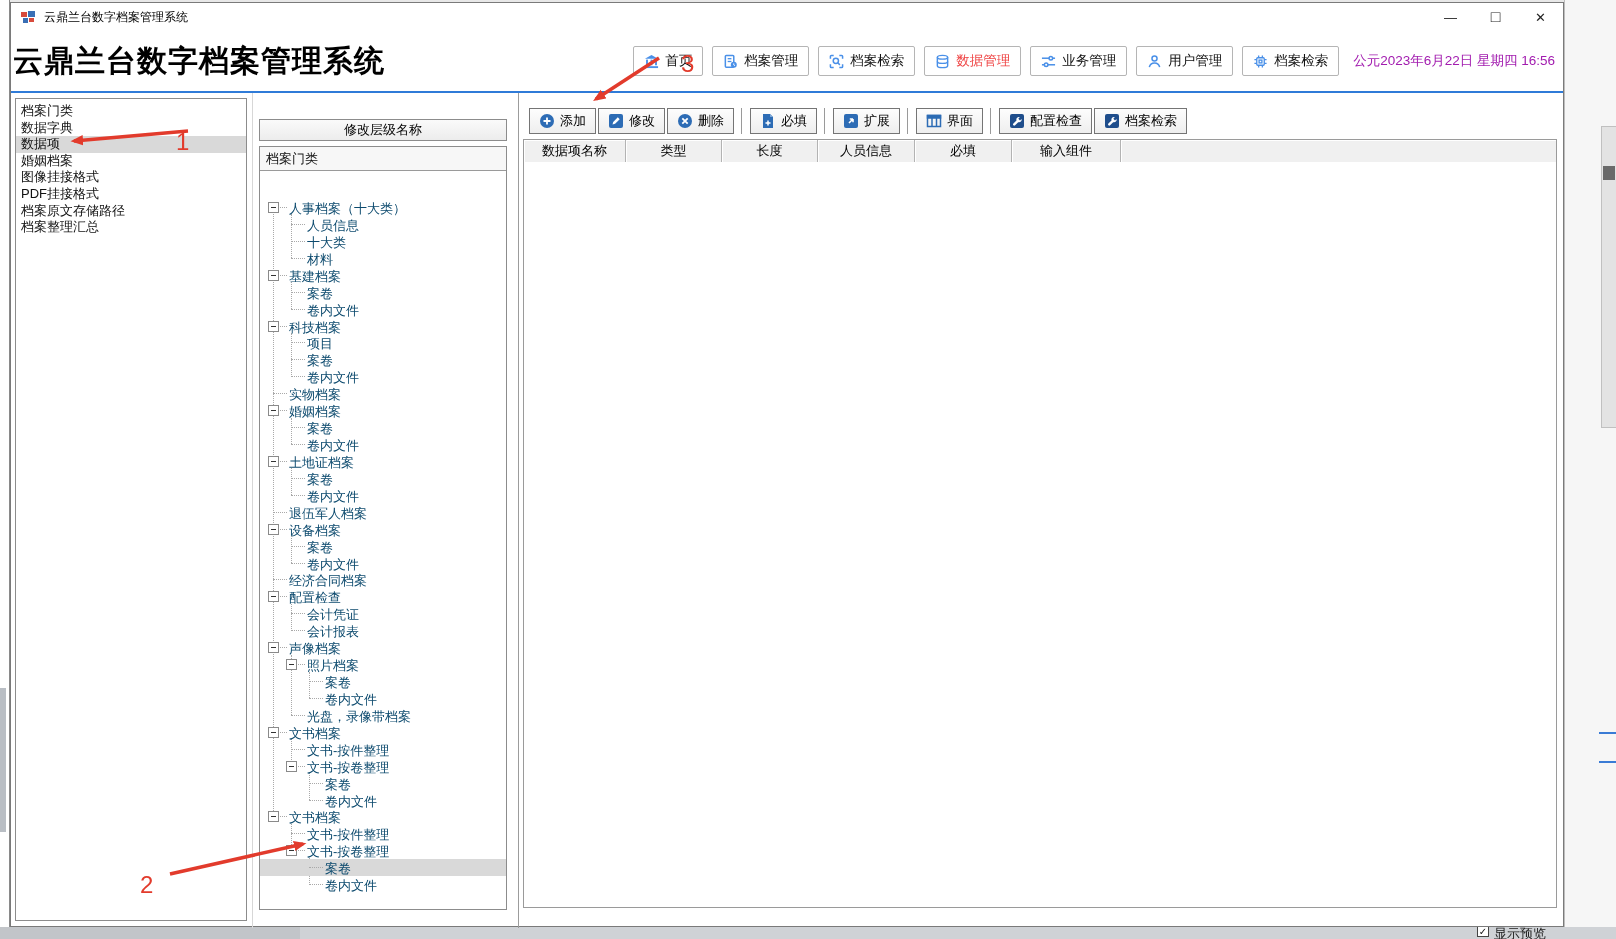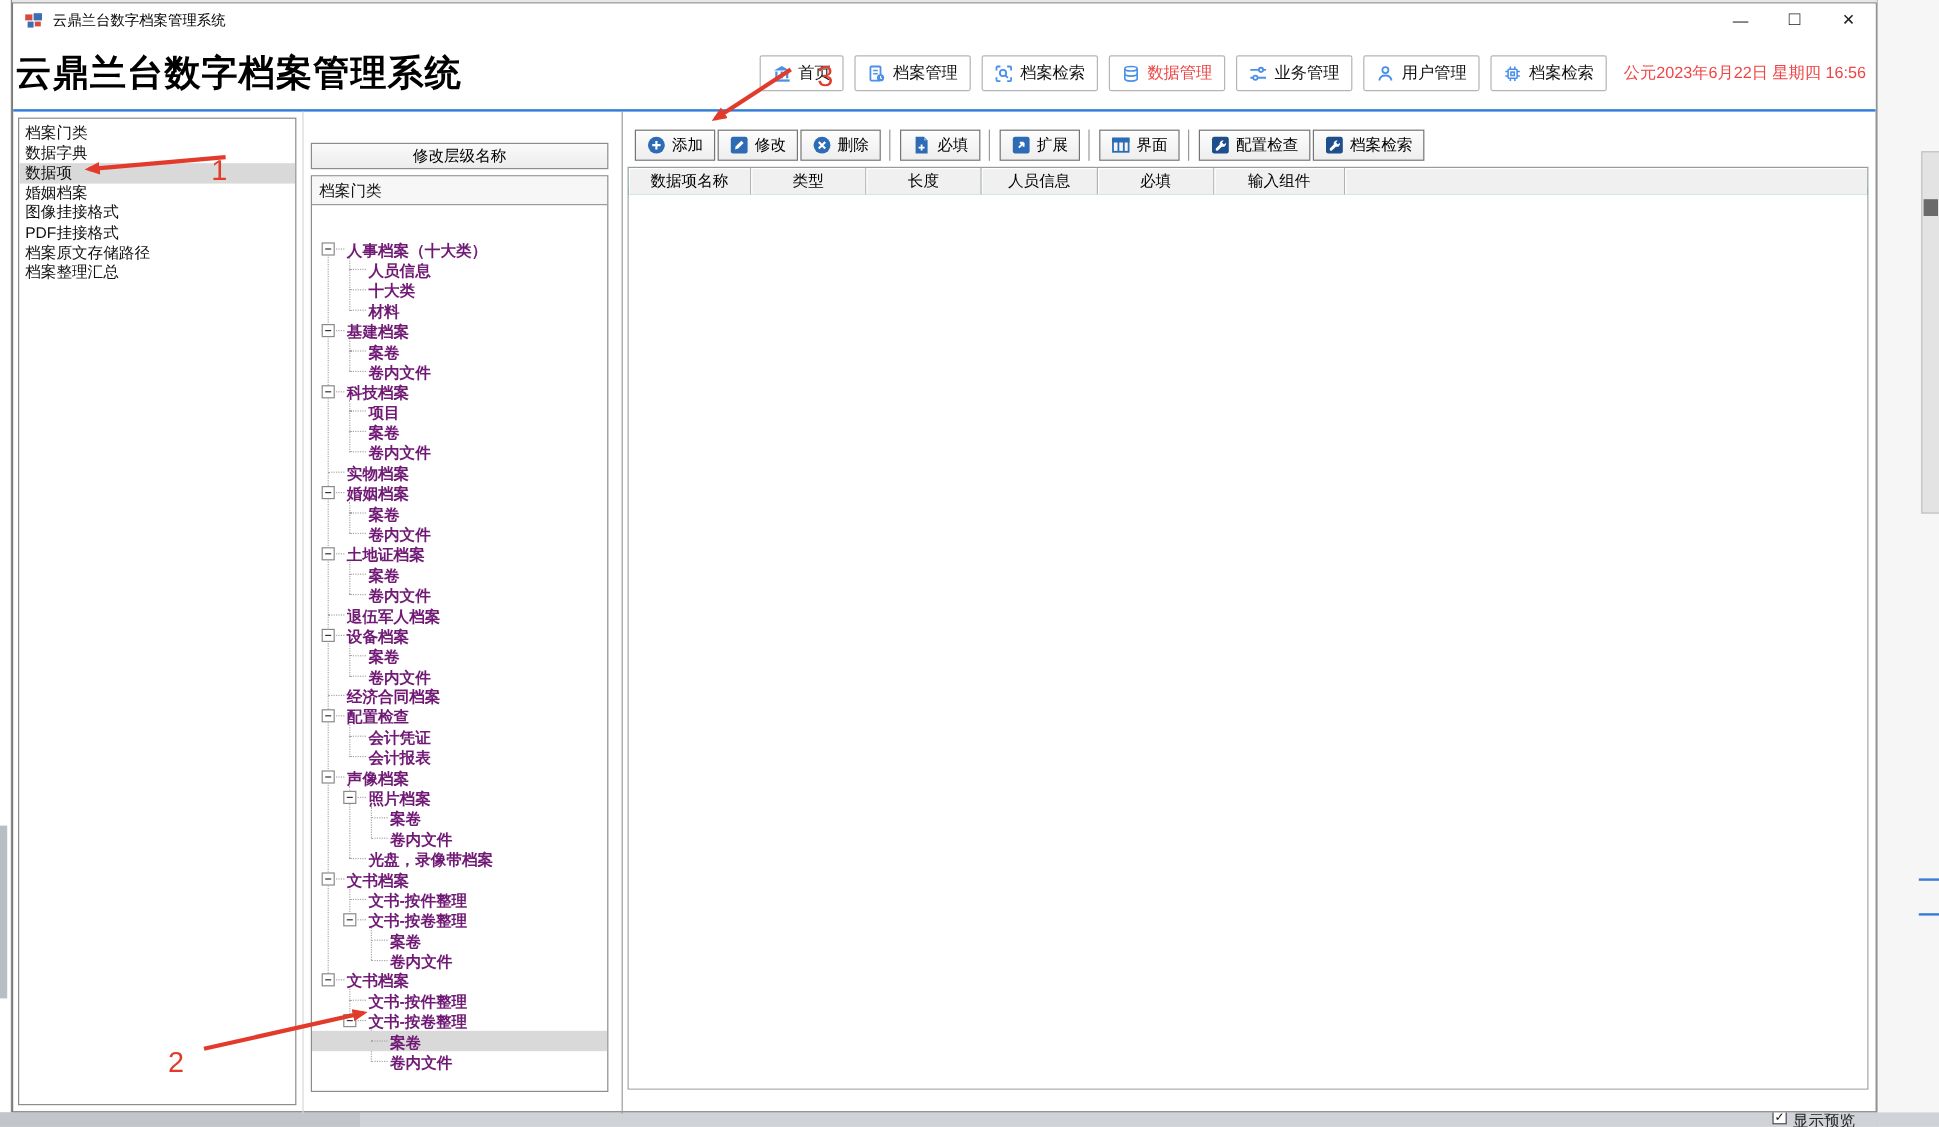--- a/index.html
+++ b/index.html
@@ -31,37 +31,37 @@
   #header { left:0; top:28px; width:100%; height:62px; background:#fff; border-bottom:2px solid #2f7bd8; display:flex; align-items:center; }
   .logo { position:relative; width:178px; height:56px; margin-left:12px; flex:0 0 auto; }
   .logo-text { position:absolute; left:6px; top:16px; font-size:27px; font-weight:bold; color:#15569e; letter-spacing:0px; white-space:nowrap; }
   .logo-swoosh { position:absolute; left:0; top:-2px; }
   #app-title { font-size:30px; font-weight:bold; color:#000; letter-spacing:1px; white-space:nowrap; margin-left:2px; }
   #top-nav { margin-left:auto; display:flex; gap:9px; align-items:center; }
   .nav-btn { display:flex; align-items:center; gap:6px; border:1px solid #b5b5b5; border-radius:2px;
     background:#fff; padding:5px 10px; font-size:13.5px; color:#111; cursor:default; white-space:nowrap; }
   .nav-btn .nav-ic svg { display:block; width:15px; height:15px; }
   .nav-btn.nav-active { color:#ef4444; }
-  #datetime { font-size:13.5px; color:#ef4444; white-space:nowrap; margin:0 8px 0 14px; }
+  #datetime { font-size:13.5px; color:#a21caf; white-space:nowrap; margin:0 8px 0 14px; }
 
   
   #sidebar-box { left:4px; top:95px; width:232px; height:823px; border:1px solid #8c8c8c; background:#fff; padding-top:4px; overflow:hidden; }
   .sb-item { font-size:13px; color:#111; line-height:16.6px; padding-left:5px; white-space:nowrap; }
   .sb-item.selected { background:#d9d9d9; }
 
   #splitter1 { left:241px; top:90px; width:1px; height:835px; background:#d7d7d7; }
 
   #rename-btn { left:248px; top:116px; width:248px; height:22px; border:1px solid #8c8c8c;
     background:linear-gradient(#fafafa,#ececec); font-size:13px; color:#000;
     display:flex; align-items:center; justify-content:center; }
   #tree-box { left:248px; top:143px; width:248px; height:764px; border:1px solid #8c8c8c; background:#fff; overflow:hidden; }
   #tree-title { position:absolute; left:0; top:0; width:100%; height:24px; background:#f7f7f7;
     border-bottom:1px solid #9a9a9a; font-size:13px; color:#111; line-height:23px; padding-left:6px; }
   #category-tree-body { position:absolute; left:0; top:24px; width:100%; height:740px; }
-  .tree-row { position:absolute; left:0; right:0; height:16.93px; font-size:13px; color:#701a75;font-weight:bold; }
+  .tree-row { position:absolute; left:0; right:0; height:16.93px; font-size:13px; color:#0c4a6e; }
   .tree-row.selected { background:#d9d9d9; }
   .tree-label { position:absolute; top:1px; white-space:nowrap; }
   .expander { position:absolute; top:3px; width:11px; height:11px; border:1px solid #8a8a8a; background:#fff; }
   .expander::after { content:""; position:absolute; left:2px; top:4px; width:5px; height:1px; background:#333; }
   .stub { position:absolute; top:8px; border-top:1px dotted #a9a9a9; }
   .spine { position:absolute; width:0; border-left:1px dotted #a9a9a9; }
 
   #splitter2 { left:507px; top:90px; width:1px; height:835px; background:#9c9c9c; }
 
   #toolbar { left:518px; top:104px; height:27px; display:flex; align-items:center; gap:2px; }

